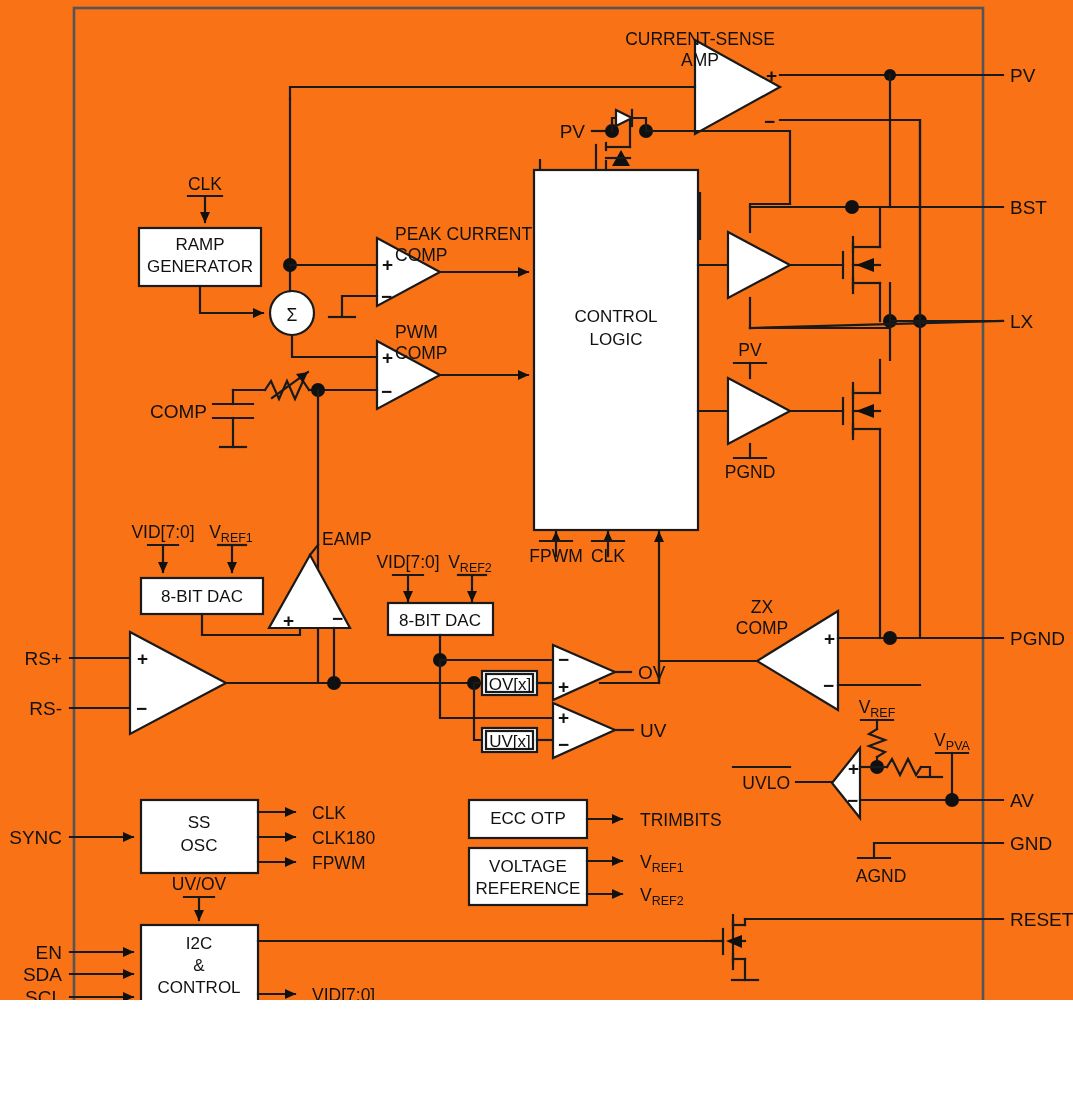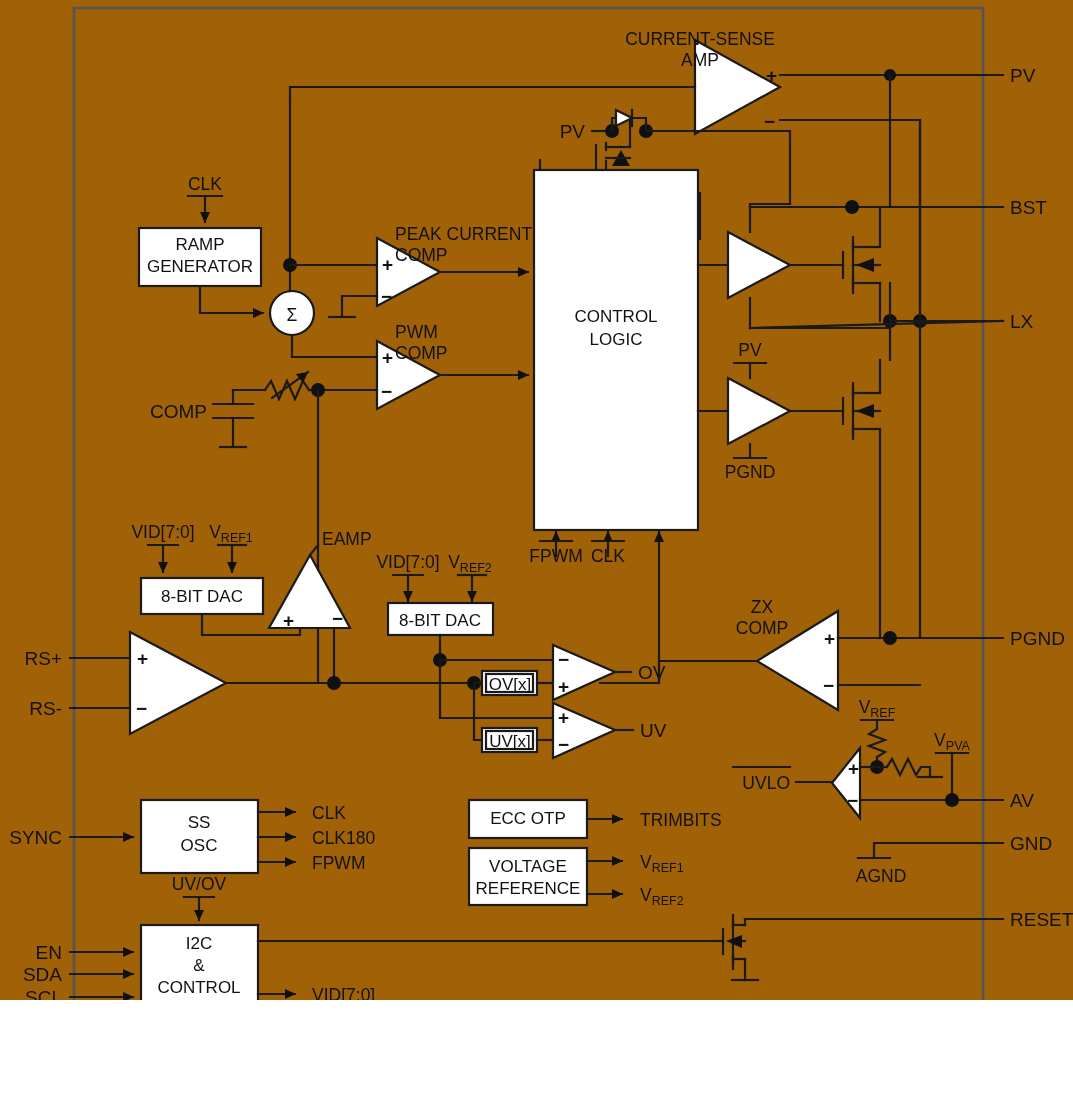--- a/index.html
+++ b/index.html
@@ -1,18 +1,18 @@
 <!DOCTYPE html>
 <html><head>
 <meta charset="utf-8">
 <title>Functional Block Diagram</title>
 <style>
   html,body{margin:0;padding:0;background:#ffffff;}
   body{font-family:"Liberation Sans", sans-serif;}
-  #stage{position:relative;width:1073px;height:1000px;background:#a16207;overflow:hidden;}
+  #stage{position:relative;width:1073px;height:1000px;background:#f97316;overflow:hidden;}
   svg#bd{position:absolute;left:0;top:0;width:1073px;height:1100px;}
   .wire{stroke:#1a1a1a;stroke-width:2.2;fill:none;stroke-linecap:square;}
   .frame{stroke:#555555;stroke-width:2.6;fill:none;}
   .box{stroke:#1a1a1a;stroke-width:2.2;fill:#ffffff;}
   .sym{stroke:#1a1a1a;stroke-width:2.2;fill:#ffffff;}
   .dot{fill:#101010;}
   .fillblk{fill:#101010;stroke:none;}
   text{fill:#111111;font-family:"Liberation Sans", sans-serif;}
   .lbl{font-size:17.5px;}
   .lbl-pin{font-size:19px;}

